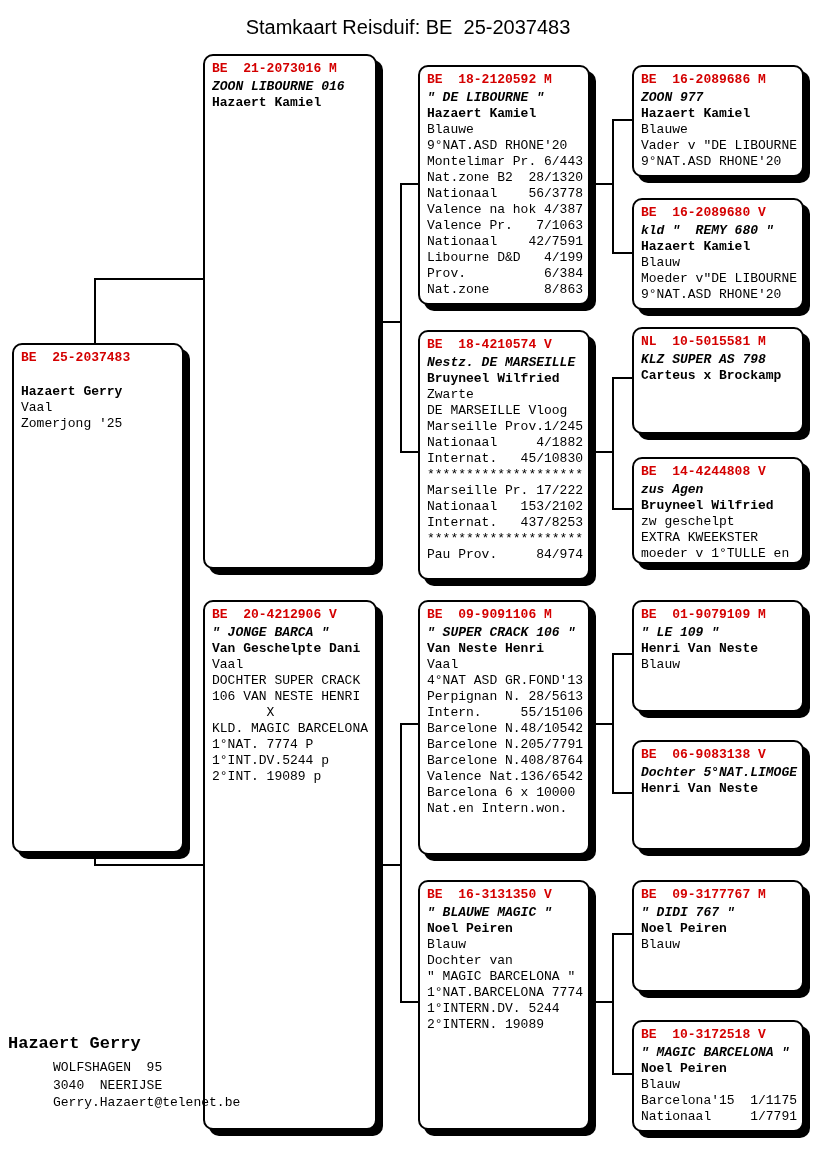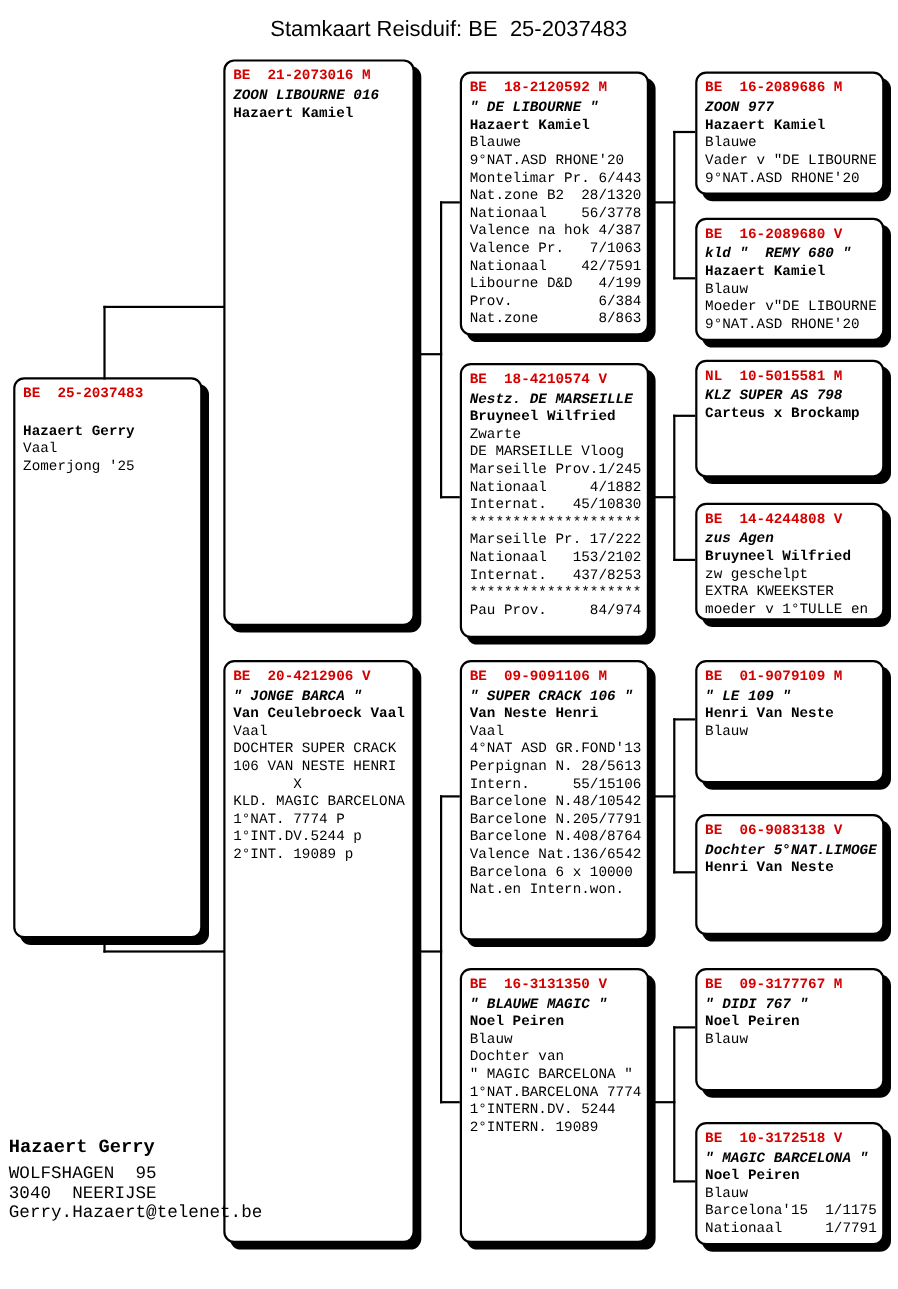--- a/index.html
+++ b/index.html
@@ -13,21 +13,21 @@
     box-shadow:6px 6px 0 0 #000;padding:5px 7px;box-sizing:border-box;
     font-size:13px;line-height:16px;color:#000;overflow:hidden;
   }
   .ring{color:#d40000;font-weight:bold;white-space:pre;min-height:16px;margin-bottom:2px;}
   .ptitle{font-style:italic;font-weight:bold;white-space:pre;min-height:16px;}
   .breeder{font-weight:bold;white-space:pre;min-height:16px;}
   .bline{white-space:pre;min-height:16px;}
   .conn{position:absolute;background:#000;}
   .owner{position:absolute;left:8px;top:1033px;width:300px;}
   .owner-name{font-weight:bold;font-size:17px;line-height:22px;white-space:pre;margin-bottom:4px;}
-  .owner .bline{font-size:16px;line-height:17.5px;}
+  .owner .bline{font-size:13px;line-height:17.5px;margin-left:45px;}
   .footer{
     position:absolute;right:4px;top:1190px;font-size:10px;font-style:italic;
     font-weight:bold;white-space:pre;color:#000;margin-left:19px;
   }
 </style>
 </head>
 <body>
 
 <div class="page-title">Stamkaart Reisduif: BE  25-2037483</div>
 
@@ -43,21 +43,21 @@
 
 <div class="pbox" style="left:203px;top:54px;width:174px;height:515px">
   <div class="ring">BE  21-2073016 M</div>
   <div class="ptitle">ZOON LIBOURNE 016</div>
   <div class="breeder">Hazaert Kamiel</div>
 </div>
 
 <div class="pbox" style="left:203px;top:600px;width:174px;height:530px">
   <div class="ring">BE  20-4212906 V</div>
   <div class="ptitle">" JONGE BARCA "</div>
-  <div class="breeder">Van Ceulebroeck Vaal</div>
+  <div class="breeder">Van Geschelpte Dani</div>
   <div>
       <div class="bline">Vaal</div>
       <div class="bline">DOCHTER SUPER CRACK</div>
       <div class="bline">106 VAN NESTE HENRI</div>
       <div class="bline">       X</div>
       <div class="bline">KLD. MAGIC BARCELONA</div>
       <div class="bline">1°NAT. 7774 P</div>
       <div class="bline">1°INT.DV.5244 p</div>
       <div class="bline">2°INT. 19089 p</div>
     </div>

